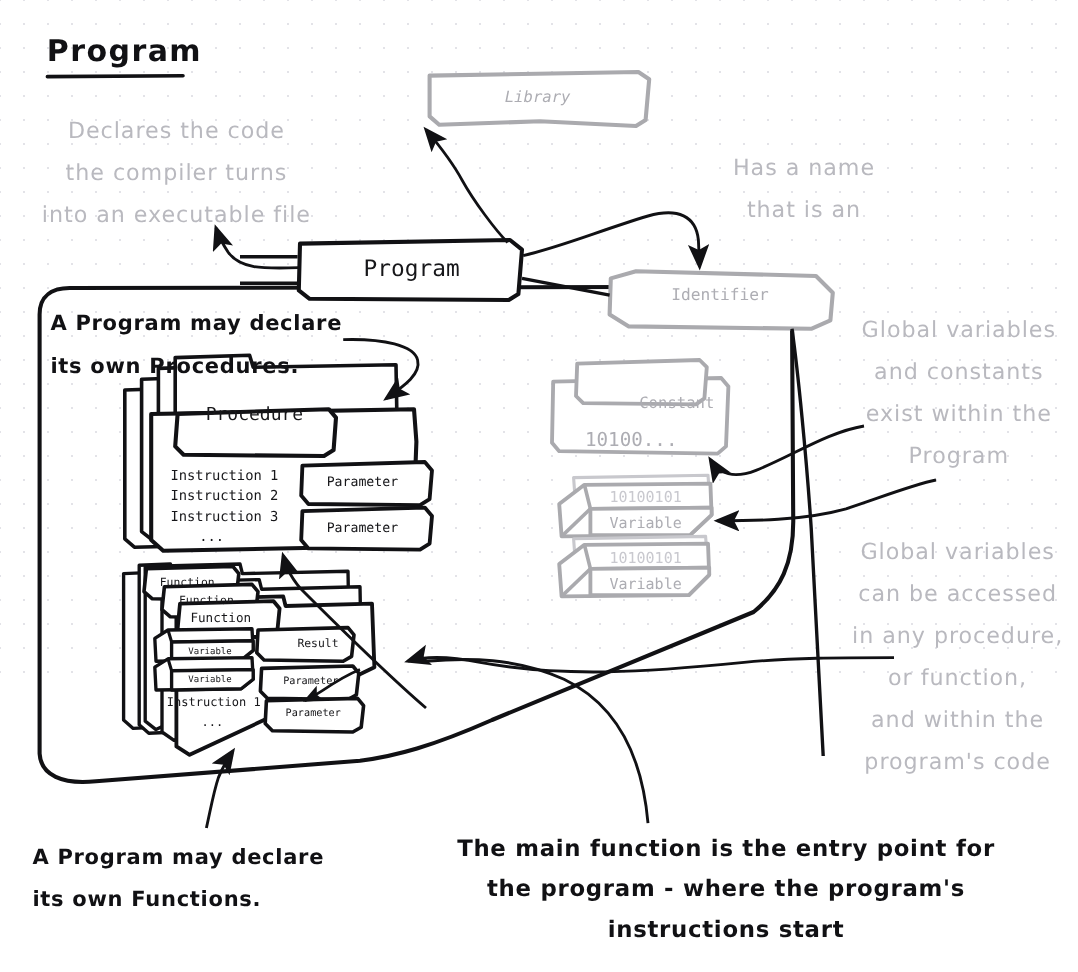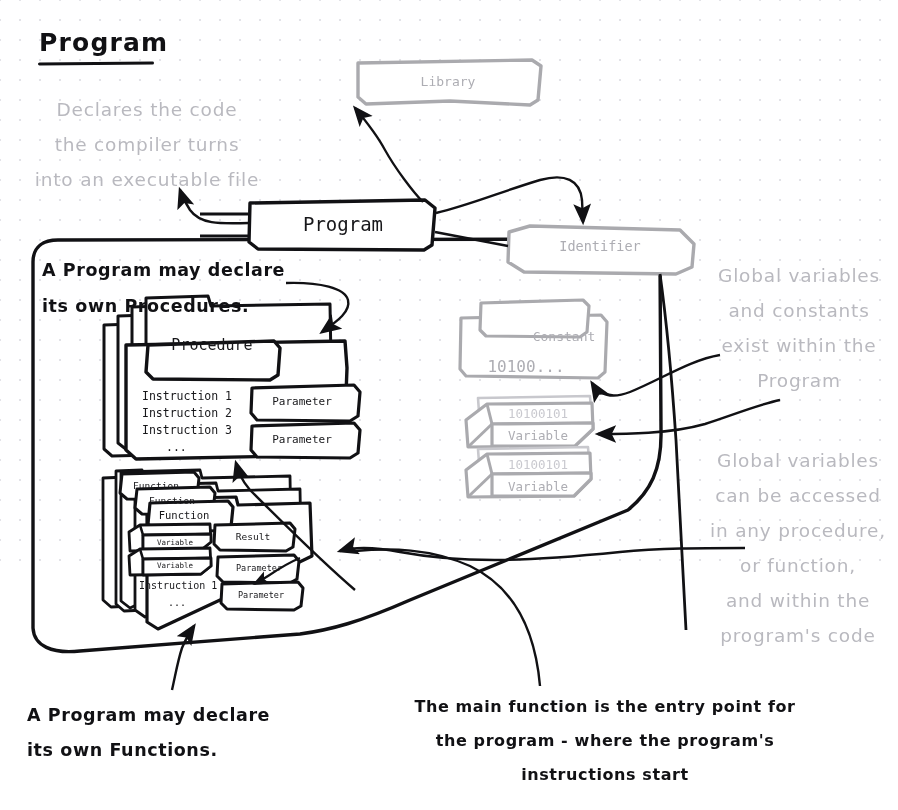--- a/index.html
+++ b/index.html
@@ -60,25 +60,25 @@
   .note{font-size:18.5px;line-height:35px;}
   #note-left{left:12px;top:92px;width:270px;text-align:center;}
   #note-lib{left:300px;top:130px;width:200px;text-align:center;}
   #note-name{left:580px;top:123px;width:180px;text-align:center;}
   #note-global1{left:700px;top:258px;width:198px;text-align:center;}
   #note-global2{left:698px;top:443px;width:200px;text-align:center;}
 
   
   #cap-proc{left:42px;top:252px;font-size:17.5px;line-height:36px;}
   #cap-func{left:27px;top:698px;font-size:17.5px;line-height:35px;width:290px;}
-  #cap-main{left:345px;top:690px;font-size:16px;line-height:34px;width:520px;text-align:center;}
+  #cap-main{left:345px;top:690px;font-size:19px;line-height:34px;width:520px;text-align:center;}
 
   
   .lbl{position:absolute;white-space:pre;text-align:center;}
-  #lbl-library{left:398px;top:74px;width:100px;font-size:13px;}
+  #lbl-library{left:398px;top:74px;width:100px;font-size:13px;font-style:italic;}
   #lbl-program{left:272px;top:213px;width:142px;font-size:19px;}
   #lbl-identifier{left:540px;top:238px;width:120px;font-size:13.5px;}
   #lbl-constant{left:517px;top:309px;width:94px;font-size:13px;margin-top:20px;}
   #lbl-constval{left:476px;top:357px;width:100px;font-size:16px;}
   #lbl-var1{left:498px;top:428px;width:80px;font-size:12.5px;}
   #lbl-var2{left:498px;top:479px;width:80px;font-size:12.5px;}
   #lbl-varbits1{left:488px;top:406px;width:100px;font-size:12.5px;color:#c9c9cf;}
   #lbl-varbits2{left:488px;top:457px;width:100px;font-size:12.5px;color:#c9c9cf;}
 
   #lbl-procedure{left:160px;top:336px;width:104px;font-size:15px;}
@@ -89,21 +89,21 @@
   #lbl-param1{left:266px;top:395px;width:72px;font-size:11px;}
   #lbl-param2{left:266px;top:433px;width:72px;font-size:11px;}
 
   #lbl-fn1{left:128px;top:480px;width:56px;font-size:9.5px;}
   #lbl-fn2{left:144px;top:495px;width:56px;font-size:9.5px;}
   #lbl-fn3{left:152px;top:509px;width:64px;font-size:10.5px;}
   #lbl-fvar1{left:150px;top:538px;width:50px;font-size:7.5px;}
   #lbl-fvar2{left:150px;top:561px;width:50px;font-size:7.5px;}
   #lbl-finstr{left:139px;top:580px;font-size:10px;text-align:left;}
   #lbl-fdots{left:168px;top:597px;font-size:10px;text-align:left;}
-  #lbl-result{left:222px;top:531px;width:62px;font-size:9.5px;}
+  #lbl-result{left:234px;top:531px;width:62px;font-size:9.5px;}
   #lbl-fparam1{left:226px;top:563px;width:66px;font-size:8.5px;}
   #lbl-fparam2{left:228px;top:590px;width:66px;font-size:8.5px;}
 </style>
 </head>
 <body>
 
 <div id="stage">
 
   <svg id="vec" viewBox="0 0 898 810">
     <defs>
@@ -232,20 +232,22 @@
 
     <path d="M172,690 C176,672 178,660 182,648 C186,638 190,632 194,626" fill="none" stroke="#111114" stroke-width="2.4" marker-end="url(#ahb)"></path>
   </svg>
 
   <div class="t hand-bold" id="title">Program</div>
   <div id="title-rule"></div>
 
   <div class="t hand-gray note" id="note-left">Declares the code
 the compiler turns
 into an executable file</div>
+  <div class="t hand-gray note" id="note-name">Has a name
+that is an</div>
   <div class="t hand-gray note" id="note-global1">Global variables
 and constants
 exist within the
 Program</div>
   <div class="t hand-gray note" id="note-global2">Global variables
 can be accessed
 in any procedure,
 or function,
 and within the
 program's code</div>

